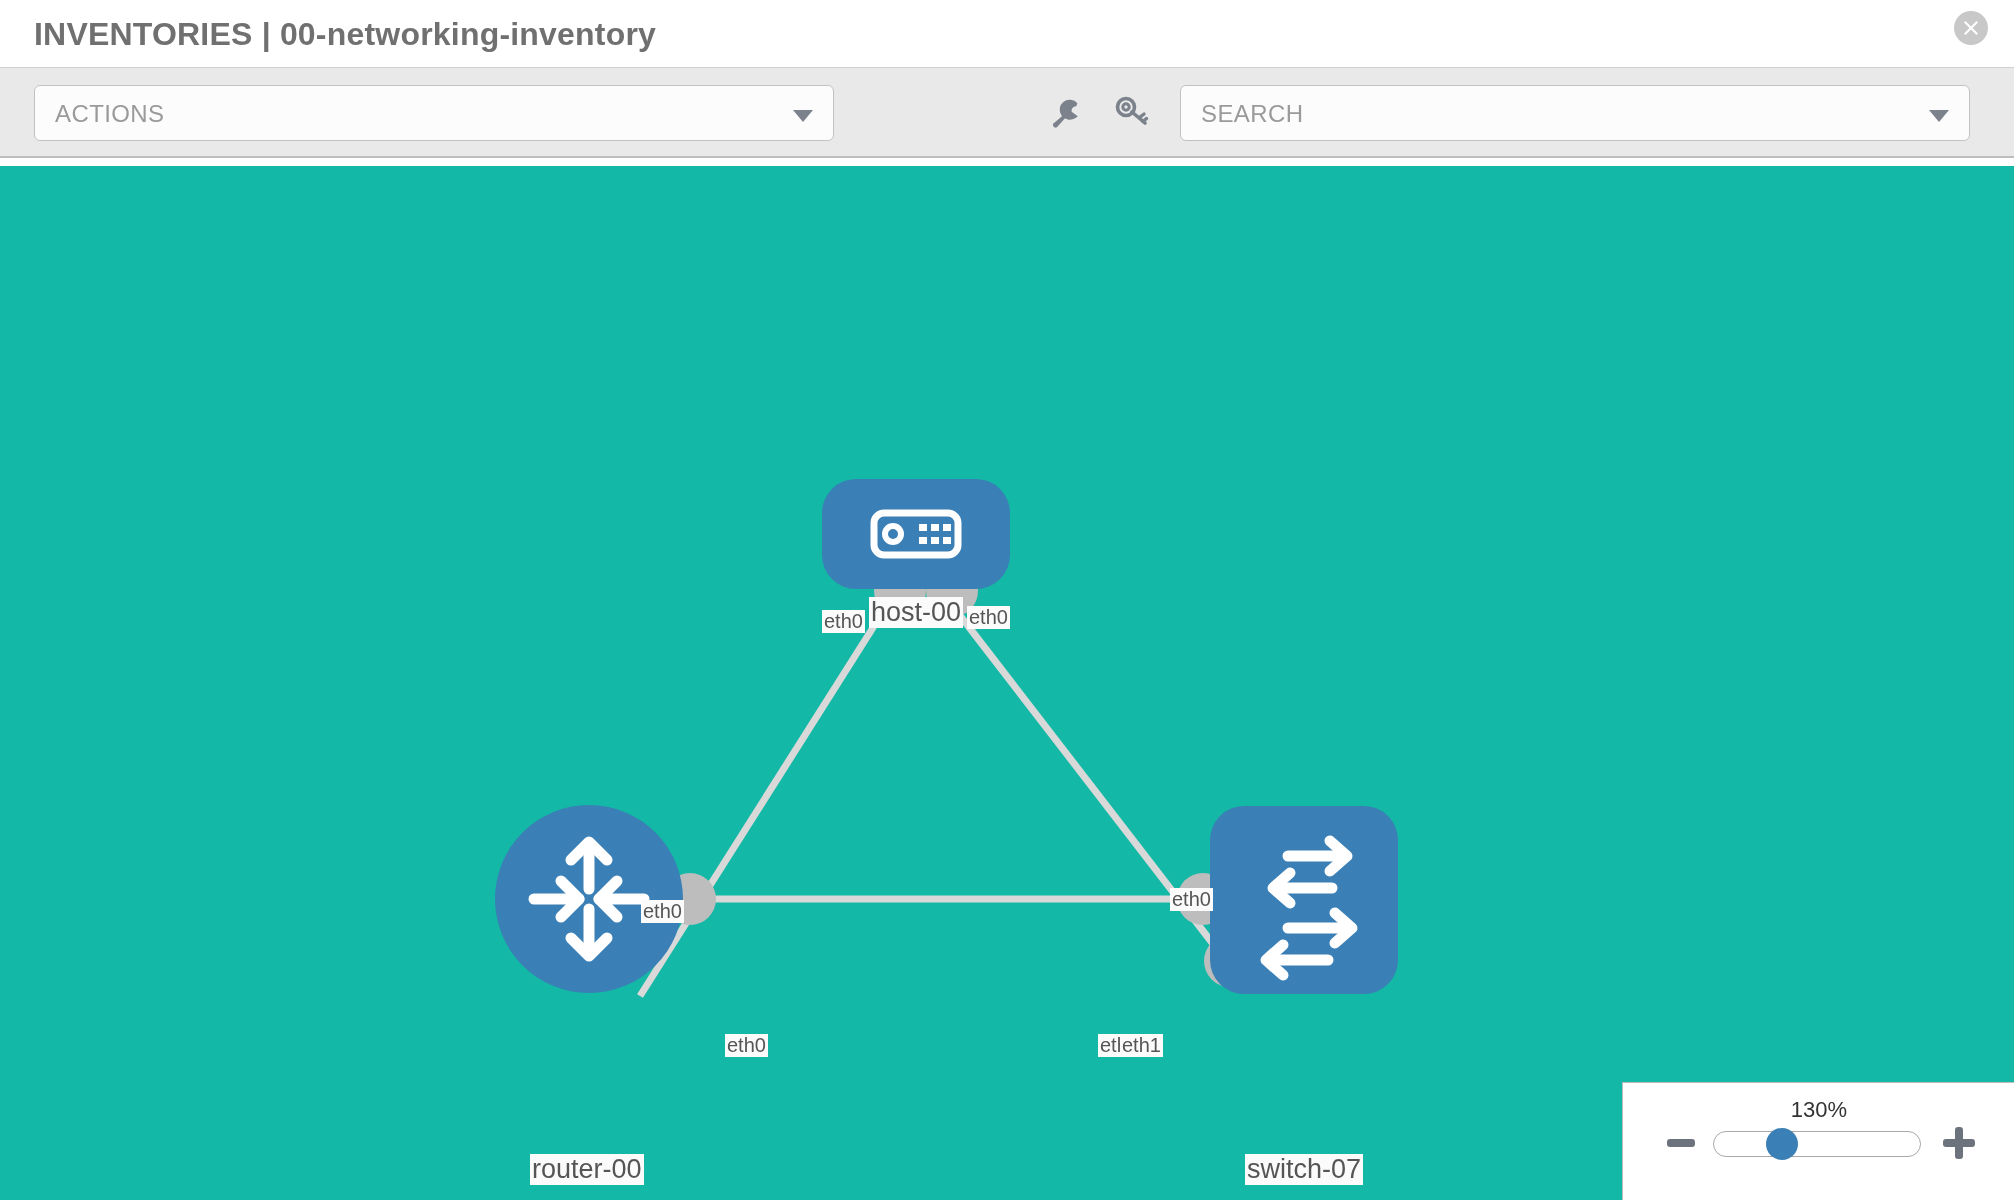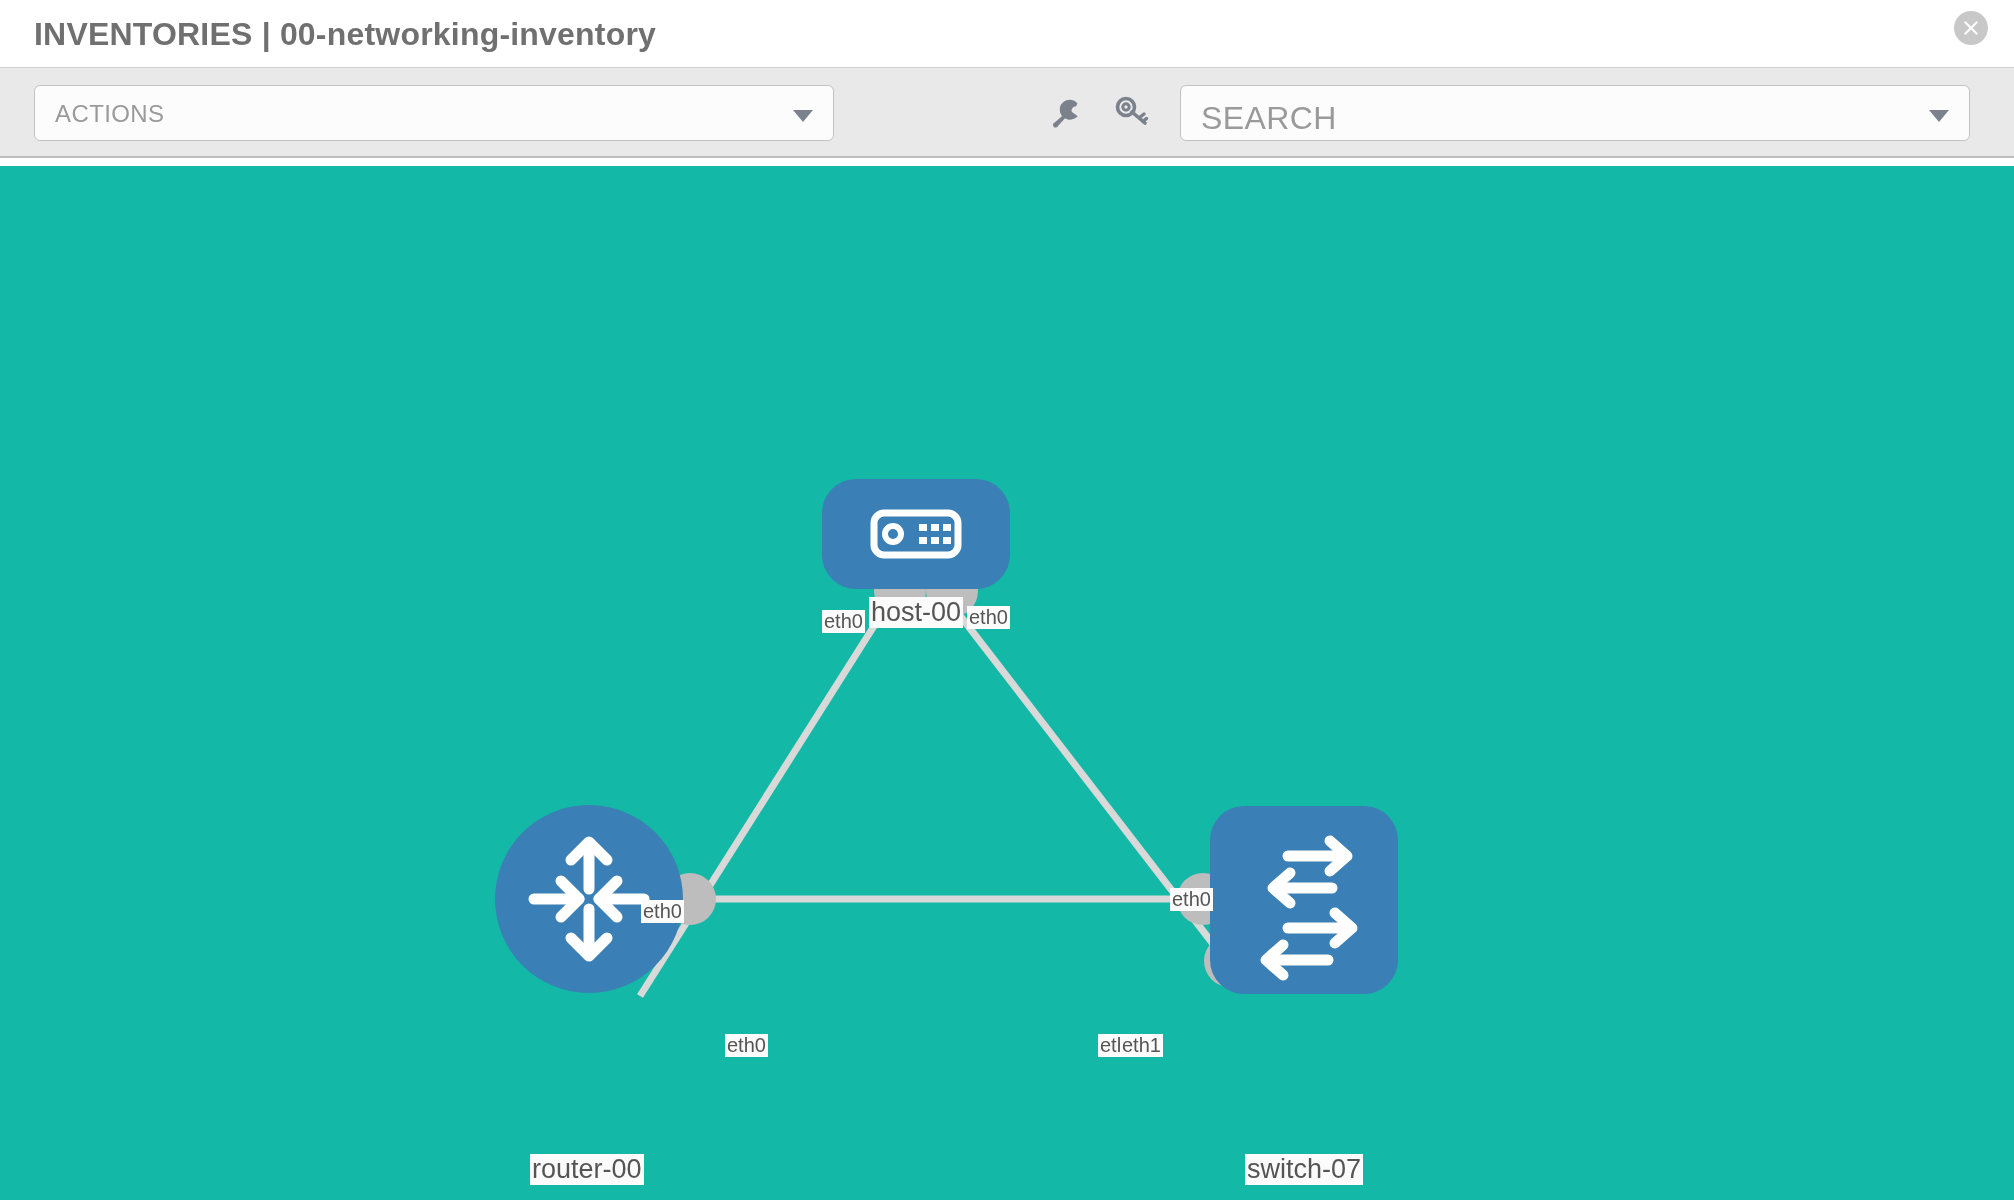--- a/index.html
+++ b/index.html
@@ -109,21 +109,21 @@
     background: #fcfcfc;
     border: 1px solid #c2c2c2;
     border-radius: 6px;
     box-sizing: border-box;
     cursor: text;
   }
   .search-label {
     position: absolute;
     left: 20px;
     top: 14px;
-    font-size: 32px;
+    font-size: 24px;
     color: #9a9a9a;
     letter-spacing: 0.4px;
   }
 
   
   .canvas {
     position: absolute;
     left: 0; top: 158px;
     width: 2014px;
     height: 1042px;
@@ -361,14 +361,21 @@
     <div class="iface-label" style="left:1170px; top:722px;">eth0</div>
     <div class="iface-label" style="left:725px; top:868px;">eth0</div>
     <div class="iface-label" style="left:1098px; top:868px;">eth0</div>
     <div class="iface-label" style="left:1120px; top:868px;">eth1</div>
 
     <div class="node-label" style="left:869px; top:431px;text-align:center;">host-00</div>
     <div class="node-label" style="left:530px; top:988px;">router-00</div>
     <div class="node-label" style="left:1245px; top:988px;">switch-07</div>
   </div>
 
+  <div class="zoom-panel">
+    <div class="zoom-percent">130%</div>
+    <div class="zoom-minus"></div>
+    <div class="zoom-track"></div>
+    <div class="zoom-thumb"></div>
+    <div class="zoom-plus"></div>
+  </div>
 
 </div>
 
 </body></html>

